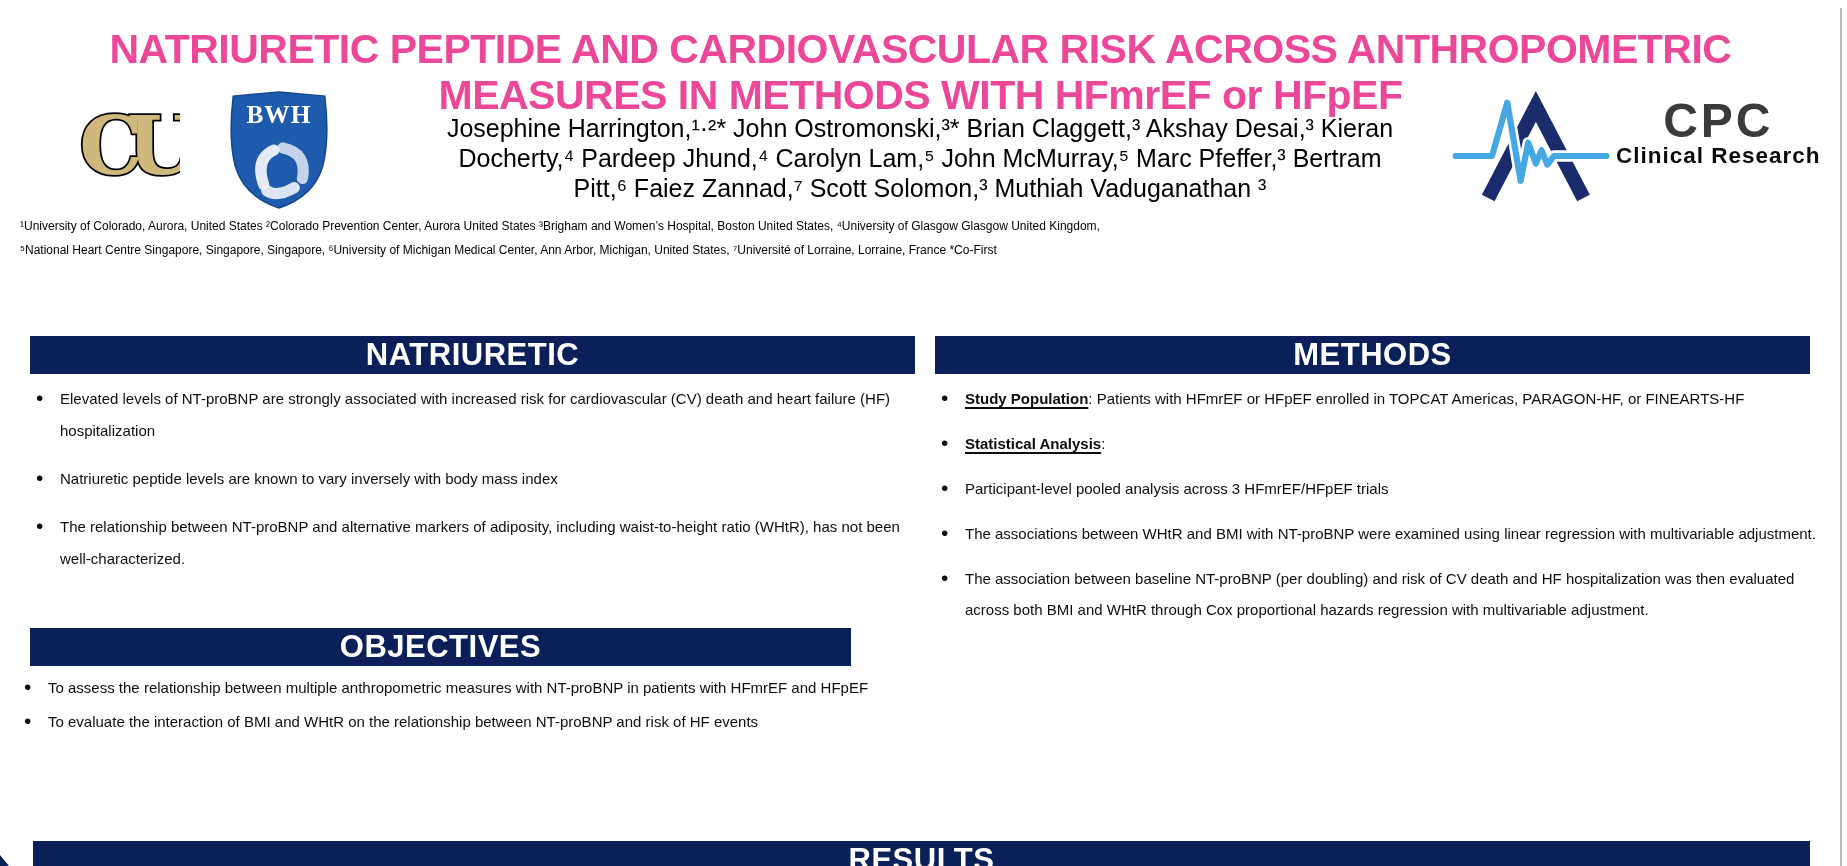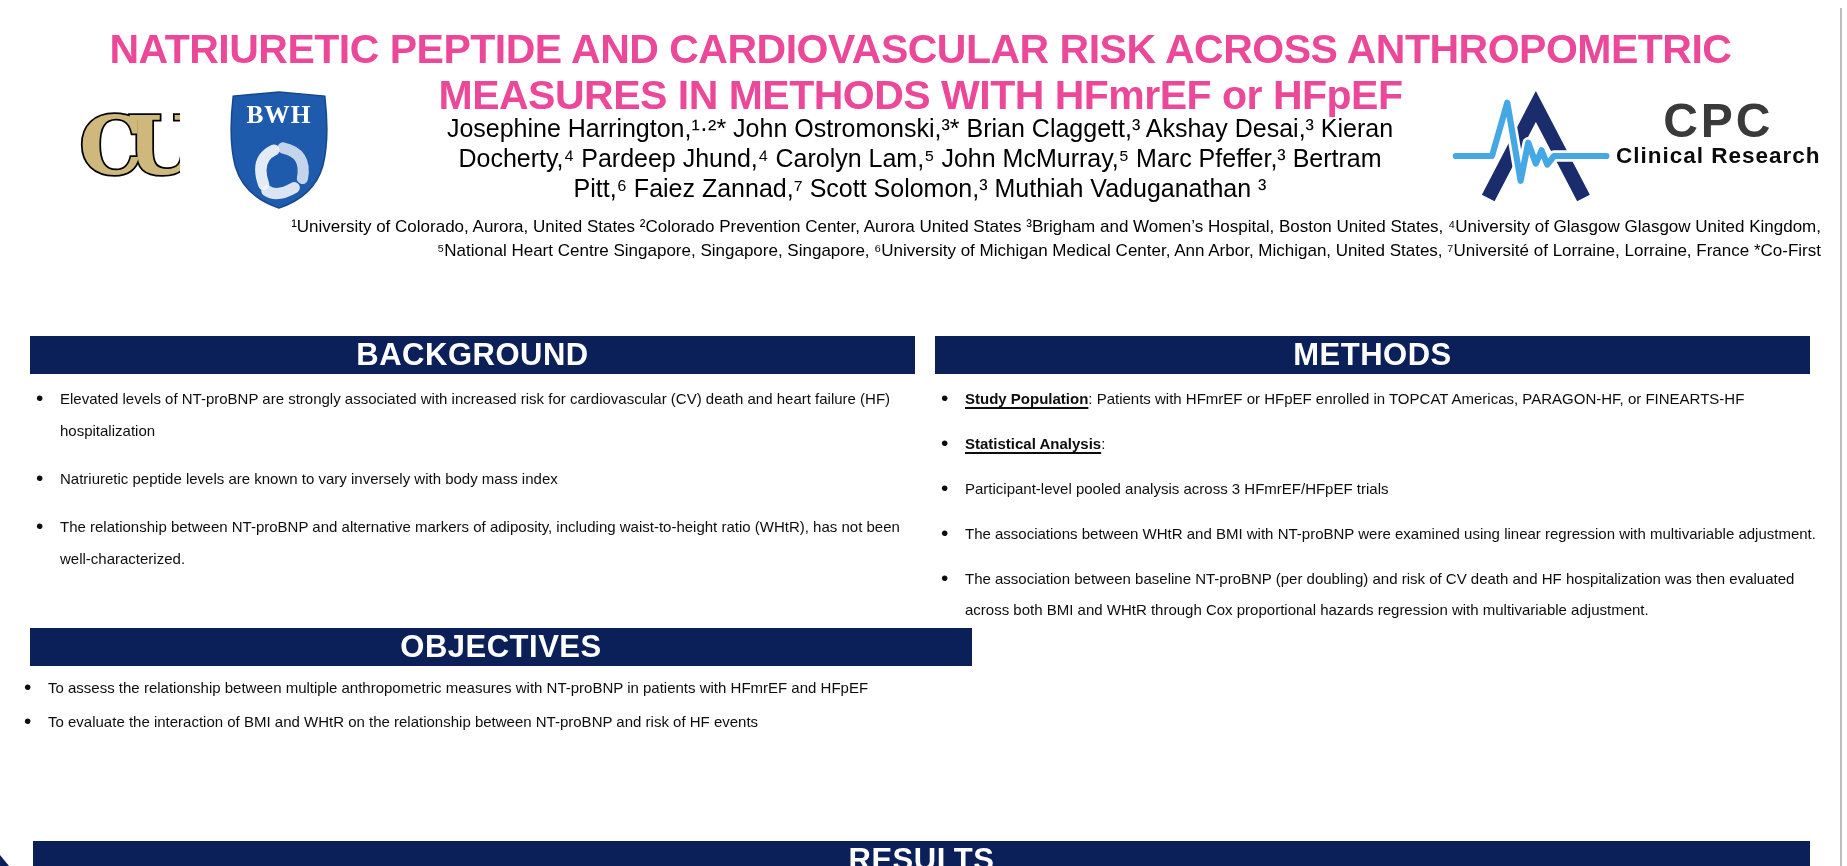--- a/index.html
+++ b/index.html
@@ -13,30 +13,30 @@
     position:absolute; left:0; width:1841px; text-align:center;
     font-weight:bold; color:#ec4899; font-size:41px; letter-spacing:-0.5px; white-space:nowrap;
   }
   #title-1 { top:26px; }
   #title-2 { top:72px; }
   .authors {
     position:absolute; top:113px; left:330px; width:1180px; text-align:center;
     font-size:25px; line-height:30px; color:#000;
   }
   .affils {
-    position:absolute; top:215px; left:20px; width:1801px; text-align:right;
-    font-size:17px; line-height:23.5px; color:#000;
+    position:absolute; top:215px; left:20px; width:1801px; text-align:left;
+    font-size:12px; line-height:23.5px; color:#000;
   }
   
   .sec-header {
     position:absolute; height:38px; background:#0b2059; color:#fff;
     font-size:31px; font-weight:bold; text-align:center; line-height:38px; letter-spacing:0.5px;
   }
   #hdr-background { left:30px;  top:336px; width:885px; }
-  #hdr-objectives { left:30px;  top:628px; width:942px; }
+  #hdr-objectives { left:30px;  top:628px; width:821px; }
   #hdr-methods    { left:935px; top:336px; width:875px; }
   #hdr-results    { left:33px;  top:841px; width:1777px; }
   
   ul.bullets { list-style:none; margin:0; padding:0; font-size:15px; line-height:31px; color:#0d0d0d; }
   ul.bullets li { position:relative; padding-left:30px; }
   ul.bullets li::before { content:"\2022"; position:absolute; left:6px; top:-1px; font-size:21px; }
   #list-background { position:absolute; left:30px;  top:383px; width:882px; }
   #list-objectives { position:absolute; left:18px;  top:673px; width:894px; }
   #list-methods    { position:absolute; left:935px; top:383px; width:882px; }
   #list-background li { margin-bottom:16px; line-height:32px; }
@@ -97,21 +97,21 @@
 <div class="authors">
     <div>Josephine Harrington,¹·²* John Ostromonski,³* Brian Claggett,³ Akshay Desai,³ Kieran</div>
     <div>Docherty,⁴ Pardeep Jhund,⁴ Carolyn Lam,⁵ John McMurray,⁵ Marc Pfeffer,³ Bertram</div>
     <div>Pitt,⁶ Faiez Zannad,⁷ Scott Solomon,³ Muthiah Vaduganathan ³</div>
   </div>
 <div class="affils">
     <div>¹University of Colorado, Aurora, United States  ²Colorado Prevention Center, Aurora United States ³Brigham and Women’s Hospital, Boston United States, ⁴University of Glasgow Glasgow United Kingdom,</div>
     <div>⁵National Heart Centre Singapore, Singapore, Singapore, ⁶University of Michigan Medical Center, Ann Arbor, Michigan, United States, ⁷Université of Lorraine, Lorraine, France *Co-First</div>
   </div>
 
-<div id="hdr-background" class="sec-header">BACKGROUND</div>
+<div id="hdr-background" class="sec-header">NATRIURETIC</div>
 <div id="hdr-objectives" class="sec-header">OBJECTIVES</div>
 <div id="hdr-methods" class="sec-header">METHODS</div>
 <div id="hdr-results" class="sec-header">RESULTS</div>
 
 <ul id="list-background" class="bullets">
     <li>Elevated levels of NT-proBNP are strongly associated with increased risk for cardiovascular (CV) death and heart failure (HF) hospitalization</li>
     <li>Natriuretic peptide levels are known to vary inversely with body mass index</li>
     <li>The relationship between NT-proBNP and alternative markers of adiposity, including waist-to-height ratio (WHtR), has not been well-characterized.</li>
   </ul>
 <ul id="list-objectives" class="bullets">

